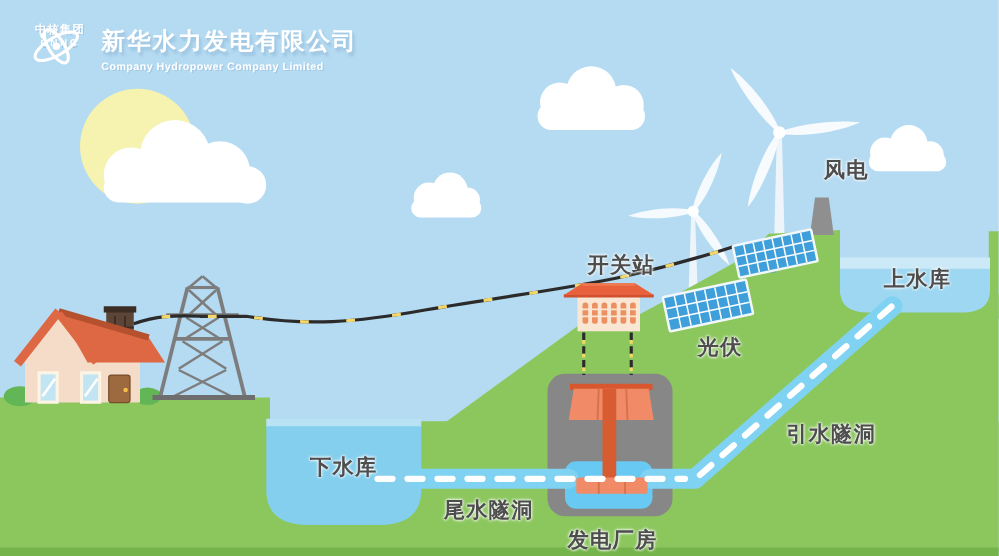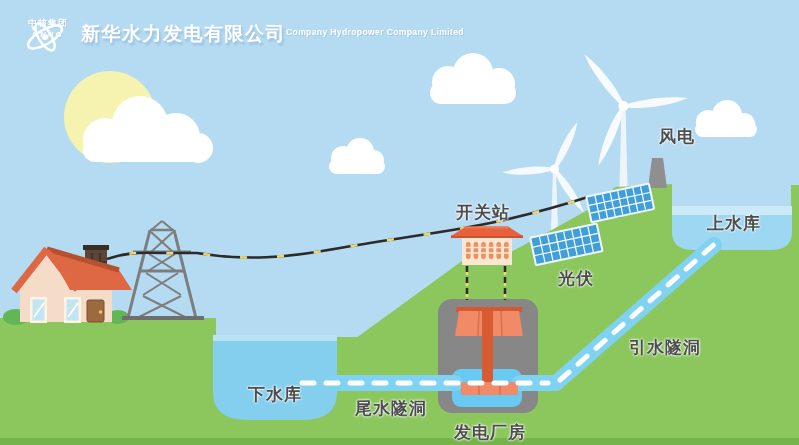--- a/index.html
+++ b/index.html
@@ -9,21 +9,21 @@
     font-family:"Liberation Sans","DejaVu Sans",sans-serif;
   }
   svg{position:absolute;left:0;top:0;}
   
   .logo{position:absolute;left:22px;top:16px;display:flex;align-items:flex-start;gap:7px;z-index:5;}
   .logo-left{display:flex;flex-direction:column;align-items:center;width:52px;}
   .logo-group-cn{font-size:9px;font-weight:bold;color:#fff;letter-spacing:1px;margin-top:1px;
      text-shadow:1px 1px 0 #9fc6e2;}
   .logo-group-en{font-size:8px;font-weight:bold;color:#fff;letter-spacing:2px;
      text-shadow:1px 1px 0 #9fc6e2;}
-  .logo-right{display:flex;flex-direction:row;margin-top:8px;}
+  .logo-right{display:flex;flex-direction:column;margin-top:8px;}
   .logo-title{font-size:19px;font-weight:bold;color:#fff;letter-spacing:1.5px;line-height:1.1;
      text-shadow:1px 2px 0 #a3c9e4,2px 3px 2px rgba(140,180,215,.55);}
   .logo-sub{font-size:8.5px;font-weight:bold;color:#fff;letter-spacing:.4px;margin-top:3px;
      text-shadow:1px 1px 0 #a3c9e4;}
   
   .lbl{
     position:absolute;transform:translate(-50%,-50%);
     font-size:17px;font-weight:bold;color:#4d4d4d;white-space:nowrap;letter-spacing:1px;
     text-shadow:0 0 2px rgba(255,255,255,.95),0 0 2px rgba(255,255,255,.95),0 0 3px rgba(255,255,255,.8);
     z-index:4;
@@ -271,20 +271,20 @@
       <div class="logo-group-en">CNNC</div>
     </div>
     <div class="logo-right">
       <div class="logo-title">新华水力发电有限公司</div>
       <div class="logo-sub">Company Hydropower Company Limited</div>
     </div>
   </div>
 
   <div class="lbl" style="left:677px;top:136px;text-align:center;">风电</div>
   <div class="lbl" style="left:734px;top:223px;">上水库</div>
-  <div class="lbl" style="left:483px;top:212px;">开关站</div>
+  <div class="lbl" style="left:497px;top:212px;">开关站</div>
   <div class="lbl" style="left:576px;top:278px;">光伏</div>
   <div class="lbl" style="left:665px;top:347px;">引水隧洞</div>
-  <div class="lbl" style="left:275px;top:374px;margin-top:20px;">下水库</div>
+  <div class="lbl" style="left:275px;top:374px;">下水库</div>
   <div class="lbl" style="left:490px;top:432px;">发电厂房</div>
   <div class="lbl" style="left:391px;top:408px;">尾水隧洞</div>
 
 </div>
 
 </body></html>

